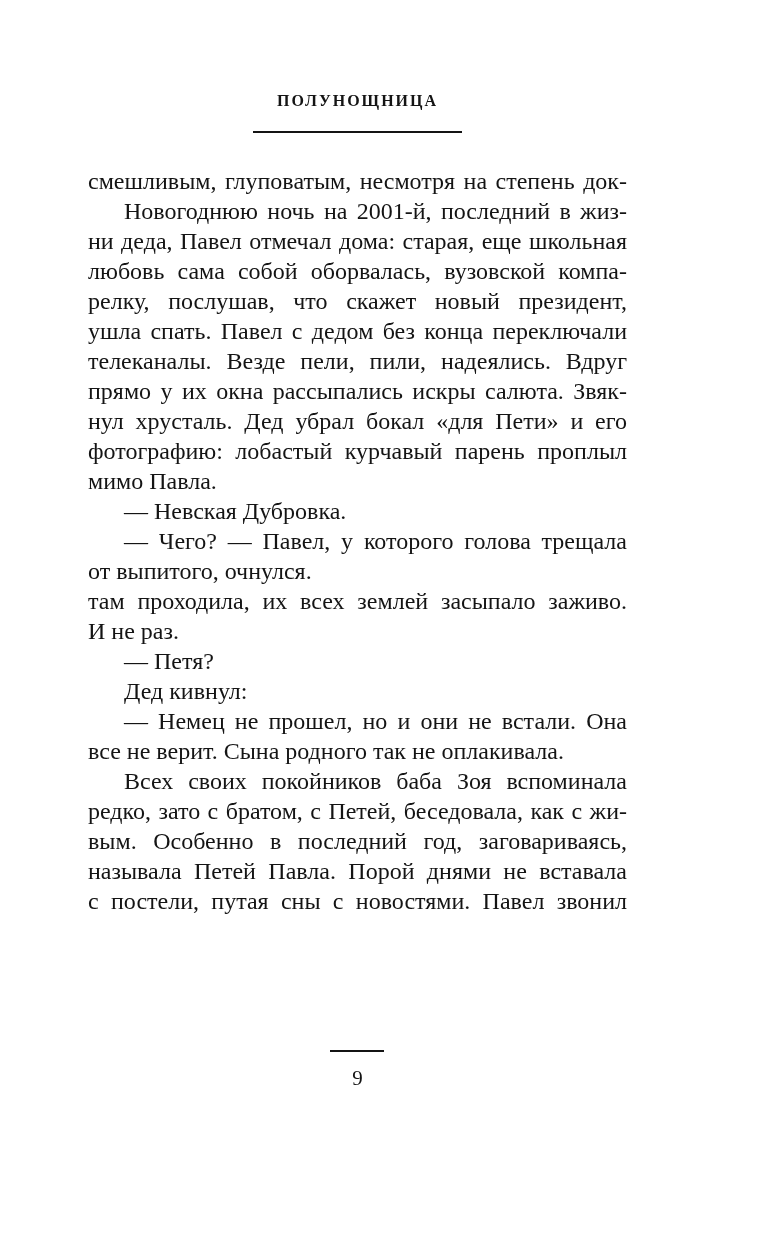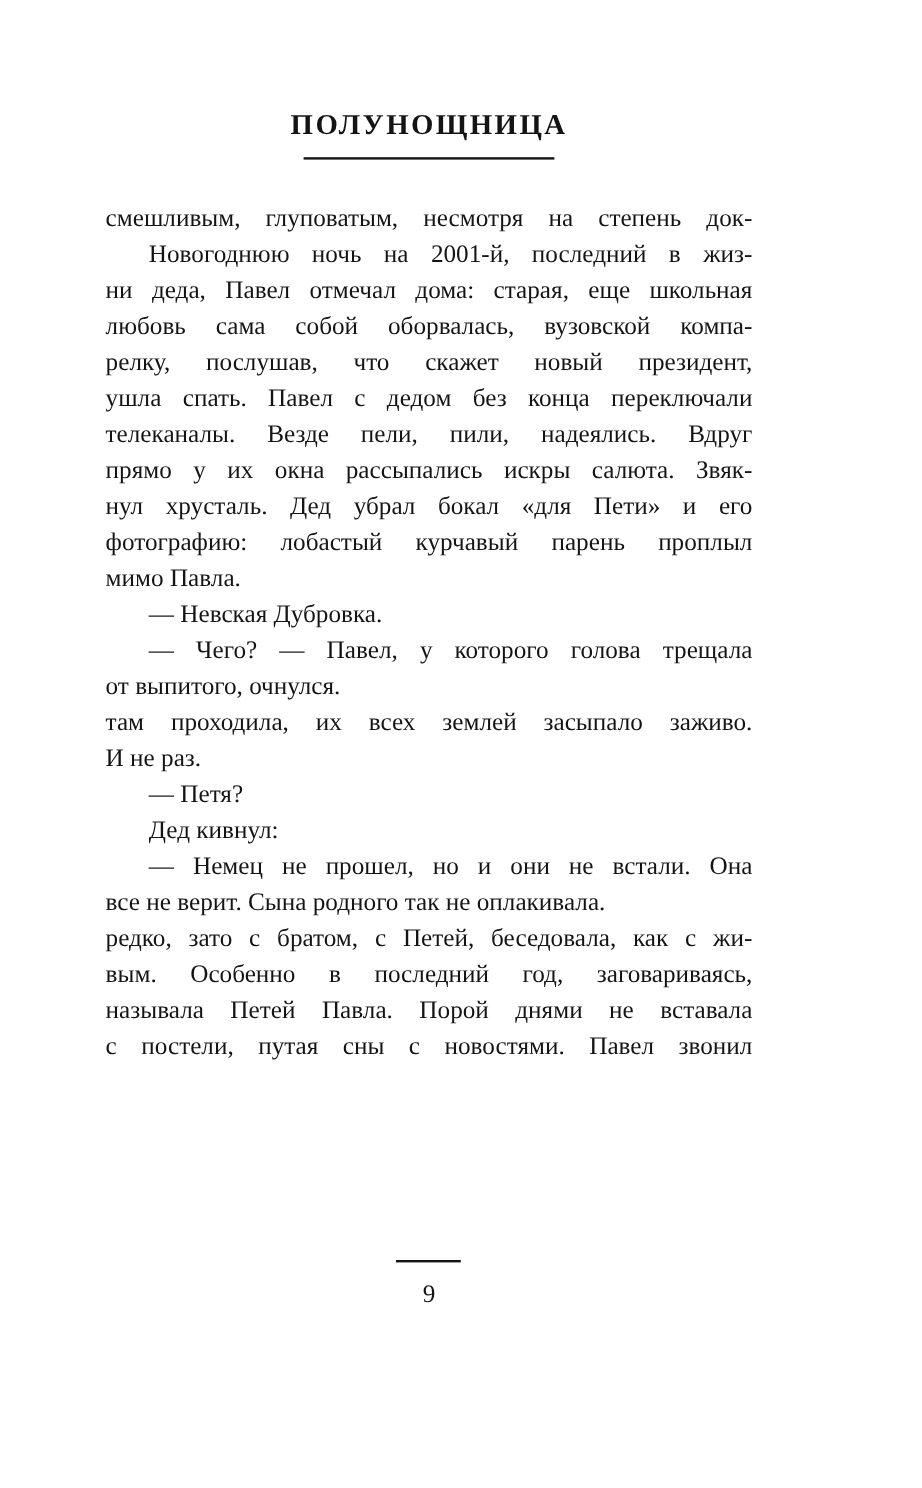--- a/index.html
+++ b/index.html
@@ -22,41 +22,41 @@
     top: 0;
     width: 539px;
     height: 100%;
   }
   .running-head {
     position: absolute;
     top: 92px;
     left: 0;
     width: 100%;
     text-align: center;
-    font-size: 24px;
+    font-size: 16px;
     font-weight: bold;
     letter-spacing: 2px;
     color: #141414;
   }
   .head-rule {
     position: absolute;
     top: 131px;
     left: 165px;
     width: 209px;
     height: 2px;
     background: #141414;
   }
   .text-block {
     position: absolute;
     top: 166px;
     left: 0;
     width: 539px;
   }
   .line {
-    font-size: 21px;
+    font-size: 24px;
     line-height: 30px;
     text-align: justify;
     text-align-last: justify;
     white-space: normal;
     color: #141414;
   }
   .line.left {
     text-align: left;
     text-align-last: left;
   }
@@ -105,20 +105,21 @@
         <div class="line left">мимо Павла.</div>
         <div class="line left indent">— Невская Дубровка.</div>
         <div class="line indent">— Чего? — Павел, у которого голова трещала</div>
         <div class="line left">от выпитого, очнулся.</div>
         <div class="line">там проходила, их всех землей засыпало заживо.</div>
         <div class="line left">И не раз.</div>
         <div class="line left indent">— Петя?</div>
         <div class="line left indent">Дед кивнул:</div>
         <div class="line indent">— Немец не прошел, но и они не встали. Она</div>
         <div class="line left">все не верит. Сына родного так не оплакивала.</div>
+        <div class="line indent">Всех своих покойников баба Зоя вспоминала</div>
         <div class="line">редко, зато с братом, с Петей, беседовала, как с жи-</div>
         <div class="line">вым. Особенно в последний год, заговариваясь,</div>
         <div class="line">называла Петей Павла. Порой днями не вставала</div>
         <div class="line">с постели, путая сны с новостями. Павел звонил</div>
       </div>
 
     <div class="foot-rule"></div>
 
     <div class="page-number">9</div>
 

